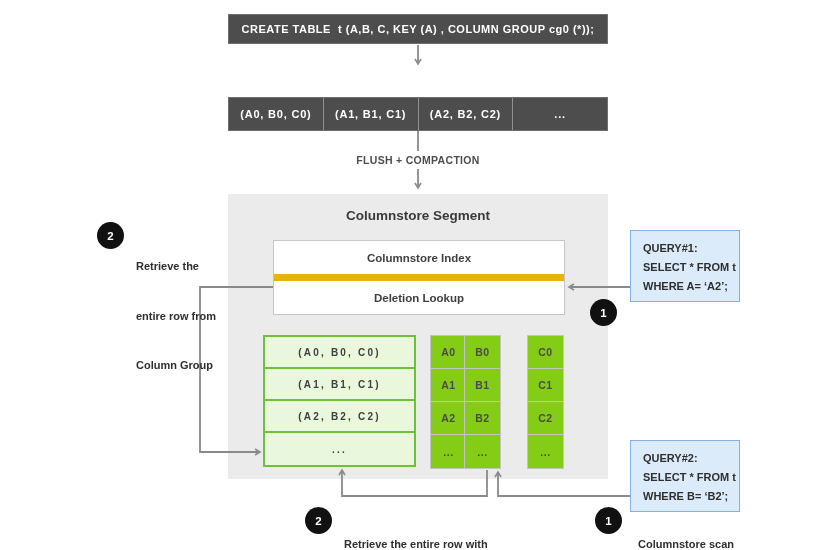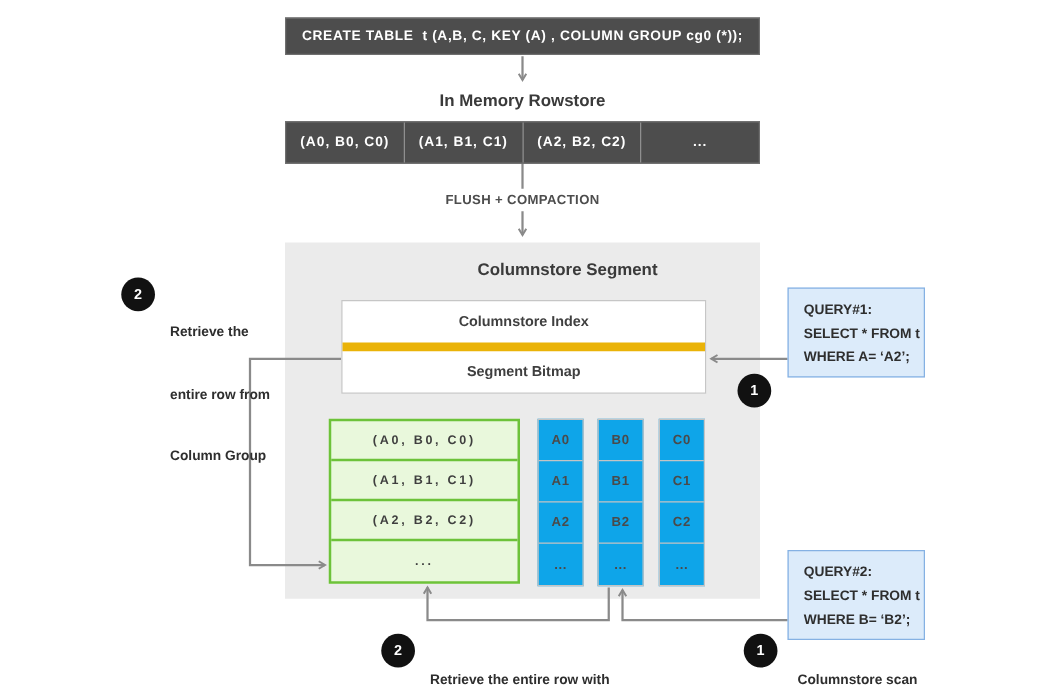--- a/index.html
+++ b/index.html
@@ -19,36 +19,36 @@
   .rcell{flex:1;display:flex;align-items:center;justify-content:center;font-size:11px;letter-spacing:0.8px;
     border-right:1px solid #8f8f8f;}
   .rcell:last-child{border-right:none;}
 
   .h-title{font-size:13.5px;color:#3a3a3a;text-align:center;}
   .rowstore-title{left:228px;top:73px;width:380px;}
   .flush-label{left:268px;top:154px;width:300px;text-align:center;font-size:10.5px;color:#4d4d4d;letter-spacing:0.3px;}
 
   
   .segment{left:228px;top:194px;width:380px;height:285px;background:#ebebeb;}
-  .segment-title{left:228px;top:208px;width:380px;margin-left:36px;}
+  .segment-title{left:228px;top:208px;width:380px;}
 
   
   .whitebox{left:273px;top:240px;width:292px;background:#ffffff;border:1px solid #c6c6c6;box-sizing:border-box;}
   .wrow{height:33px;display:flex;align-items:center;justify-content:center;font-size:11.5px;color:#3f3f3f;}
   .wrow:first-child{border-bottom:7px solid #eab308;}
 
   
   .greenbox{left:263px;top:335px;width:149px;background:#e9f8dc;border:2px solid #6dc23a;box-sizing:content-box;}
   .grow{height:32px;display:flex;align-items:center;justify-content:center;font-size:10px;letter-spacing:2.2px;
     color:#3f3f3f;border-bottom:2px solid #6dc23a;box-sizing:border-box;}
   .grow:last-child{border-bottom:none;}
 
   
-  .col{width:35px;top:335px;background:#0ea5e9;border:1px solid #c4c4c4;box-sizing:content-box;}
-  .colA{left:430px;} .colB{left:478px;} .colC{left:527px;}
+  .col{width:35px;top:335px;background:#84cc16;border:1px solid #c4c4c4;box-sizing:content-box;}
+  .colA{left:430px;} .colB{left:464px;} .colC{left:527px;}
   .ccell{height:33px;display:flex;align-items:center;justify-content:center;font-size:10.5px;letter-spacing:0.5px;
     color:#4a4a4a;border-bottom:1px solid #c4c4c4;box-sizing:border-box;}
   .ccell:last-child{border-bottom:none;}
 
   
   .qbox{width:110px;height:72px;background:#dcebfa;border:1.5px solid #85b1e3;box-sizing:border-box;
     padding:8px 0 0 12px;margin-top:35px;}
   .qbox1{left:630px;top:195px;} .qbox2{left:630px;top:405px;}
   .qline{font-size:11px;line-height:19px;color:#2e2e2e;white-space:pre;}
 
@@ -80,35 +80,34 @@
       <path d="M273,287 L200,287 L200,452 L260,452" marker-end="url(#arrow)"></path>
       <path d="M487,470 L487,496 L342,496 L342,470" marker-end="url(#arrow)"></path>
       <path d="M690,477 L690,496 L498,496 L498,472" marker-end="url(#arrow)"></path>
     </g>
   </svg>
 
   <div class="abs darkbox create-box">
     <span>CREATE TABLE  t (A,B, C, KEY (A) , COLUMN GROUP cg0 (*));</span>
   </div>
 
-  <div class="abs h-title rowstore-title">In Memory Rowstore</div>
   <div class="abs darkbox rowbar">
     <div class="rcell">(A0, B0, C0)</div>
     <div class="rcell">(A1, B1, C1)</div>
     <div class="rcell">(A2, B2, C2)</div>
     <div class="rcell">...</div>
   </div>
 
   <div class="abs flush-label">FLUSH + COMPACTION</div>
 
   <div class="abs h-title segment-title">Columnstore Segment</div>
 
   <div class="abs whitebox">
     <div class="wrow">Columnstore Index</div>
-    <div class="wrow">Segment Bitmap</div>
+    <div class="wrow">Deletion Lookup</div>
   </div>
 
   <div class="abs greenbox">
     <div class="grow">(A0, B0, C0)</div>
     <div class="grow">(A1, B1, C1)</div>
     <div class="grow">(A2, B2, C2)</div>
     <div class="grow">...</div>
   </div>
 
   <div class="abs col colA">

